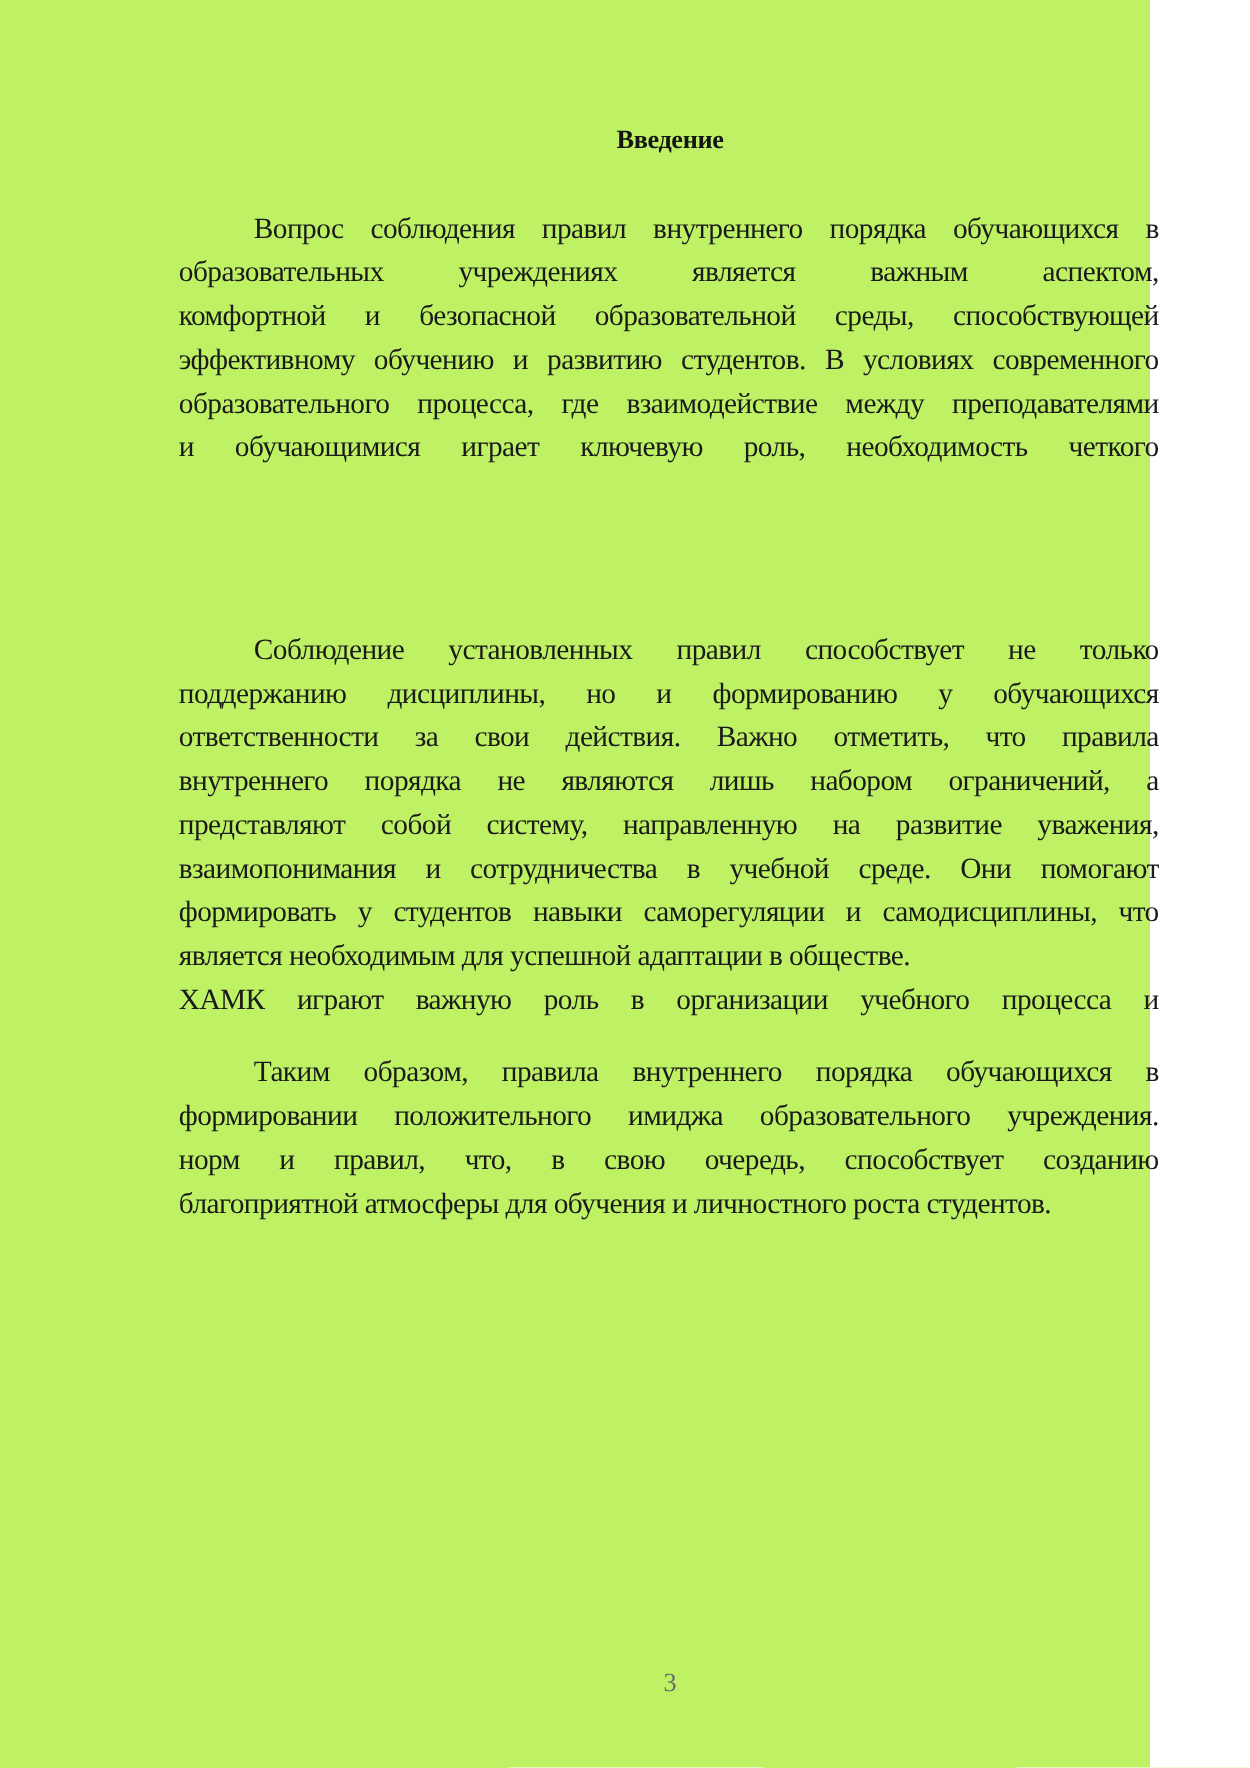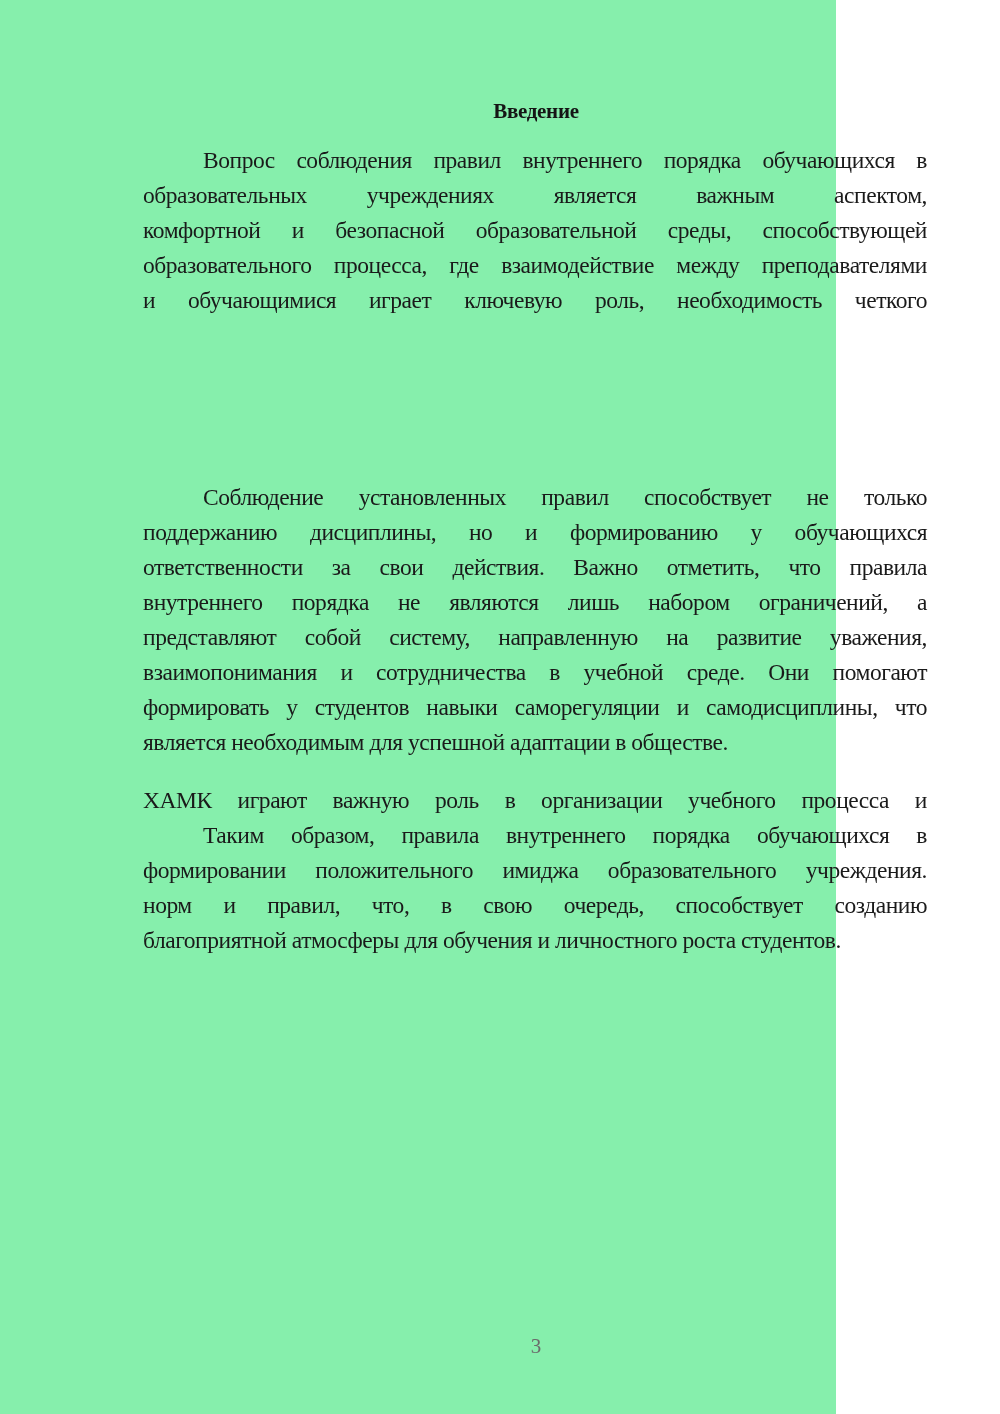--- a/index.html
+++ b/index.html
@@ -12,23 +12,23 @@
       height: 1414px;
       position: relative;
       overflow: hidden;
       font-family: "Liberation Serif", "DejaVu Serif", serif;
       color: #1a1a1a;
     }
     .page {
       position: absolute;
       left: 0;
       top: 0;
-      width: 836px;
+      width: 920px;
       height: 1414px;
-      background: #86efac;
+      background: #bef264;
     }
     .title {
       position: absolute;
       left: 0;
       width: 1072px;
       top: 96px;
       text-align: center;
       font-weight: bold;
       font-size: 21px;
       line-height: 30px;
@@ -47,20 +47,21 @@
       line-height: 35px;
       text-align: justify;
       text-align-last: justify;
       white-space: nowrap;
       overflow: visible;
       letter-spacing: -0.45px;
       word-spacing: 0px;
     }
     .line.indent {
       padding-left: 60px;
+      margin-top: 23px;
     }
     .line.last {
       text-align-last: left;
     }
     .line-inner {
       display: block;
       white-space: normal;
       text-align: justify;
       text-align-last: inherit;
     }
@@ -84,20 +85,23 @@
 
   <div class="para" style="top:143px;">
     <span class="line indent">
         <span class="line-inner">Вопрос соблюдения правил внутреннего порядка обучающихся в</span>
       </span>
     <span class="line">
         <span class="line-inner">образовательных учреждениях является важным аспектом,</span>
       </span>
     <span class="line">
         <span class="line-inner">комфортной и безопасной образовательной среды, способствующей</span>
+      </span>
+    <span class="line">
+        <span class="line-inner">эффективному обучению и развитию студентов. В условиях современного</span>
       </span>
     <span class="line">
         <span class="line-inner">образовательного процесса, где взаимодействие между преподавателями</span>
       </span>
     <span class="line">
         <span class="line-inner">и обучающимися играет ключевую роль, необходимость четкого</span>
       </span>
   </div>
 
   <div class="para" style="top:480px;">

